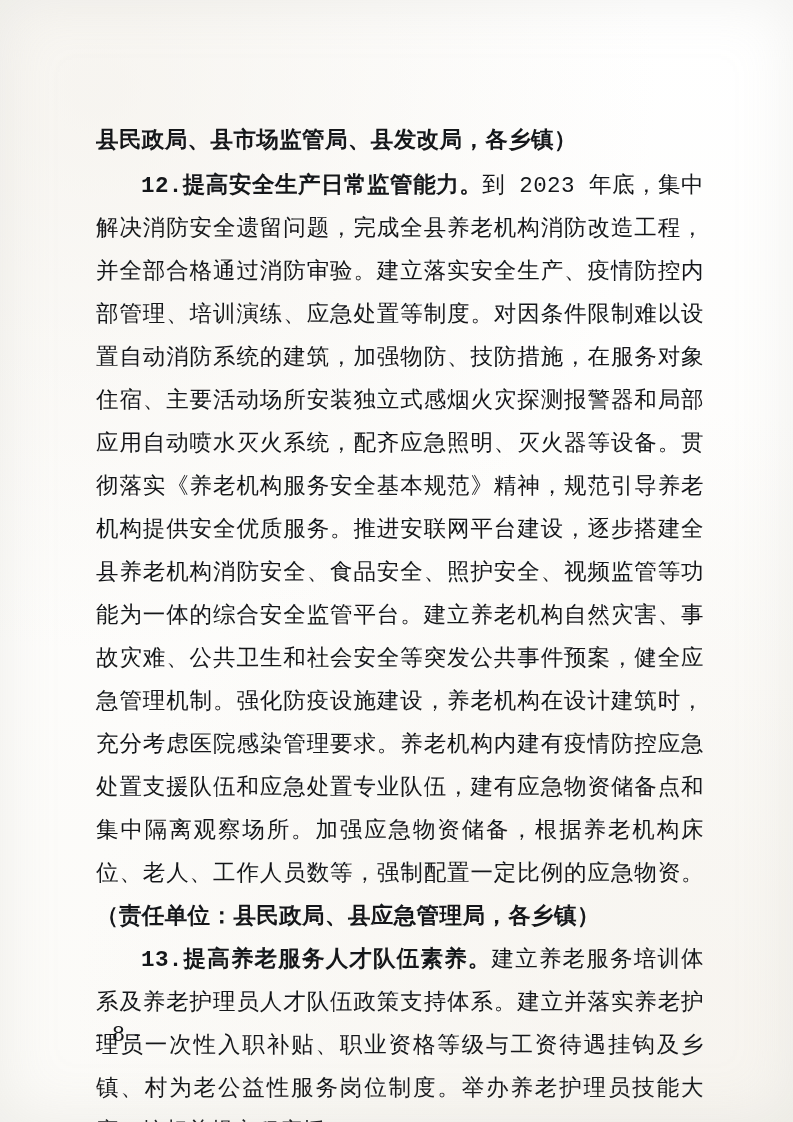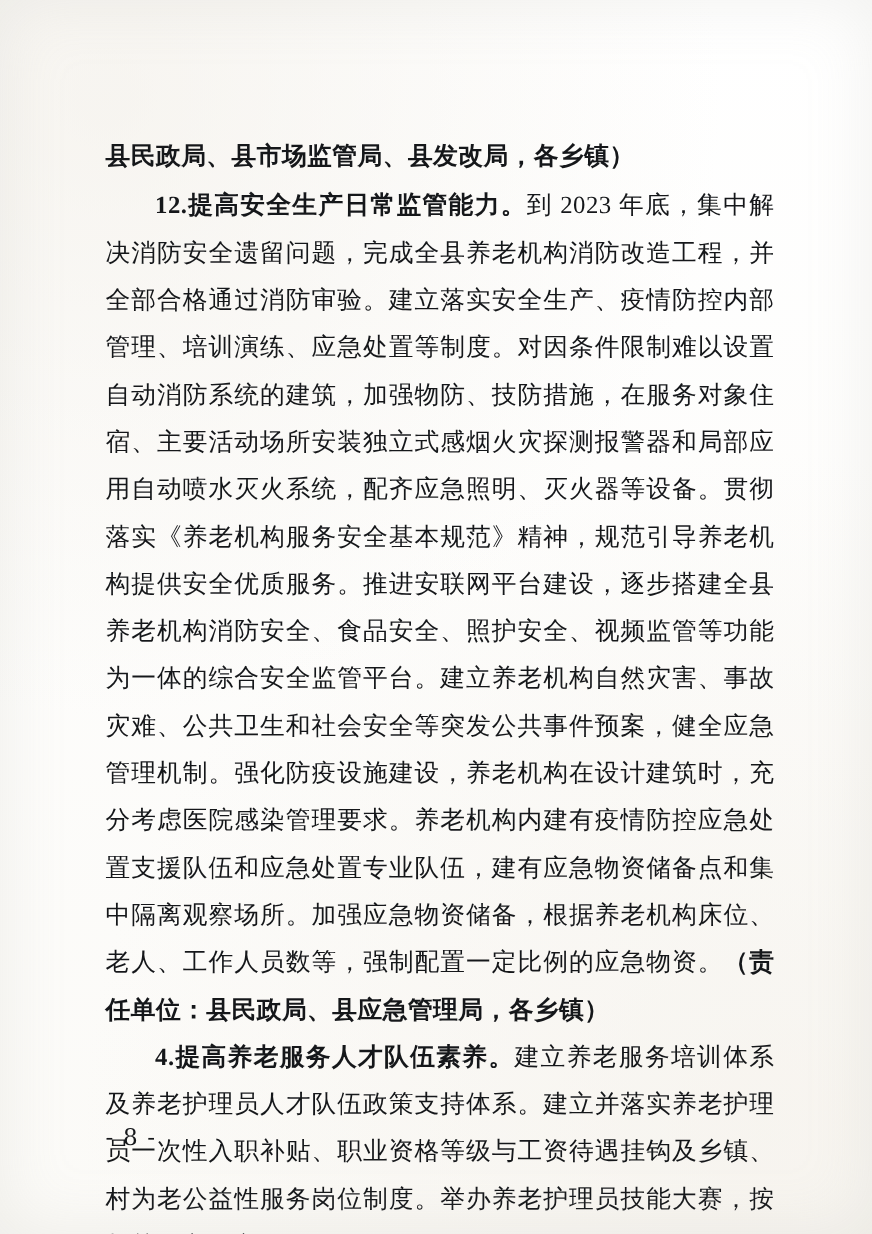--- a/index.html
+++ b/index.html
@@ -35,21 +35,21 @@
     width: 608px;
   }
   p {
     margin: 0;
     font-size: 22.5px;
     line-height: 43px;
     color: #15171a;
     text-align: justify;
     text-justify: inter-ideograph;
     letter-spacing: 0.4px;
-    font-family: Liberation Serif, serif;
+    font-family: Liberation Mono, monospace;
   }
   .heading-line {
     font-weight: bold;
     margin-bottom: 2px;
   }
   .body-para {
     text-indent: 45px;
     margin-top: 0;
   }
   .bold {
@@ -82,20 +82,20 @@
 
     <p class="heading-line">
       <span>县民政局、县市场监管局、县发改局，各乡镇）</span>
     </p>
 
     <p class="body-para">
       <span class="bold">12.提高安全生产日常监管能力。</span><span>到 2023 年底，集中解决消防安全遗留问题，完成全县养老机构消防改造工程，并全部合格通过消防审验。建立落实安全生产、疫情防控内部管理、培训演练、应急处置等制度。对因条件限制难以设置自动消防系统的建筑，加强物防、技防措施，在服务对象住宿、主要活动场所安装独立式感烟火灾探测报警器和局部应用自动喷水灭火系统，配齐应急照明、灭火器等设备。贯彻落实《养老机构服务安全基本规范》精神，规范引导养老机构提供安全优质服务。推进安联网平台建设，逐步搭建全县养老机构消防安全、食品安全、照护安全、视频监管等功能为一体的综合安全监管平台。建立养老机构自然灾害、事故灾难、公共卫生和社会安全等突发公共事件预案，健全应急管理机制。强化防疫设施建设，养老机构在设计建筑时，充分考虑医院感染管理要求。养老机构内建有疫情防控应急处置支援队伍和应急处置专业队伍，建有应急物资储备点和集中隔离观察场所。加强应急物资储备，根据养老机构床位、老人、工作人员数等，强制配置一定比例的应急物资。</span><span class="bold">（责任单位：县民政局、县应急管理局，各乡镇）</span>
     </p>
 
     <p class="body-para">
-      <span class="bold">4.提高养老服务人才队伍素养。</span><span>建立养老服务培训体系及养老护理员人才队伍政策支持体系。建立并落实养老护理员一次性入职补贴、职业资格等级与工资待遇挂钩及乡镇、村为老公益性服务岗位制度。举办养老护理员技能大赛，按相关规定程序授</span>
+      <span class="bold">13.提高养老服务人才队伍素养。</span><span>建立养老服务培训体系及养老护理员人才队伍政策支持体系。建立并落实养老护理员一次性入职补贴、职业资格等级与工资待遇挂钩及乡镇、村为老公益性服务岗位制度。举办养老护理员技能大赛，按相关规定程序授</span>
     </p>
 
   </div>
 
   <div class="page-number">- 8 -</div>
   <div class="edge-shadow"></div>
 </div>
 
 </body></html>

